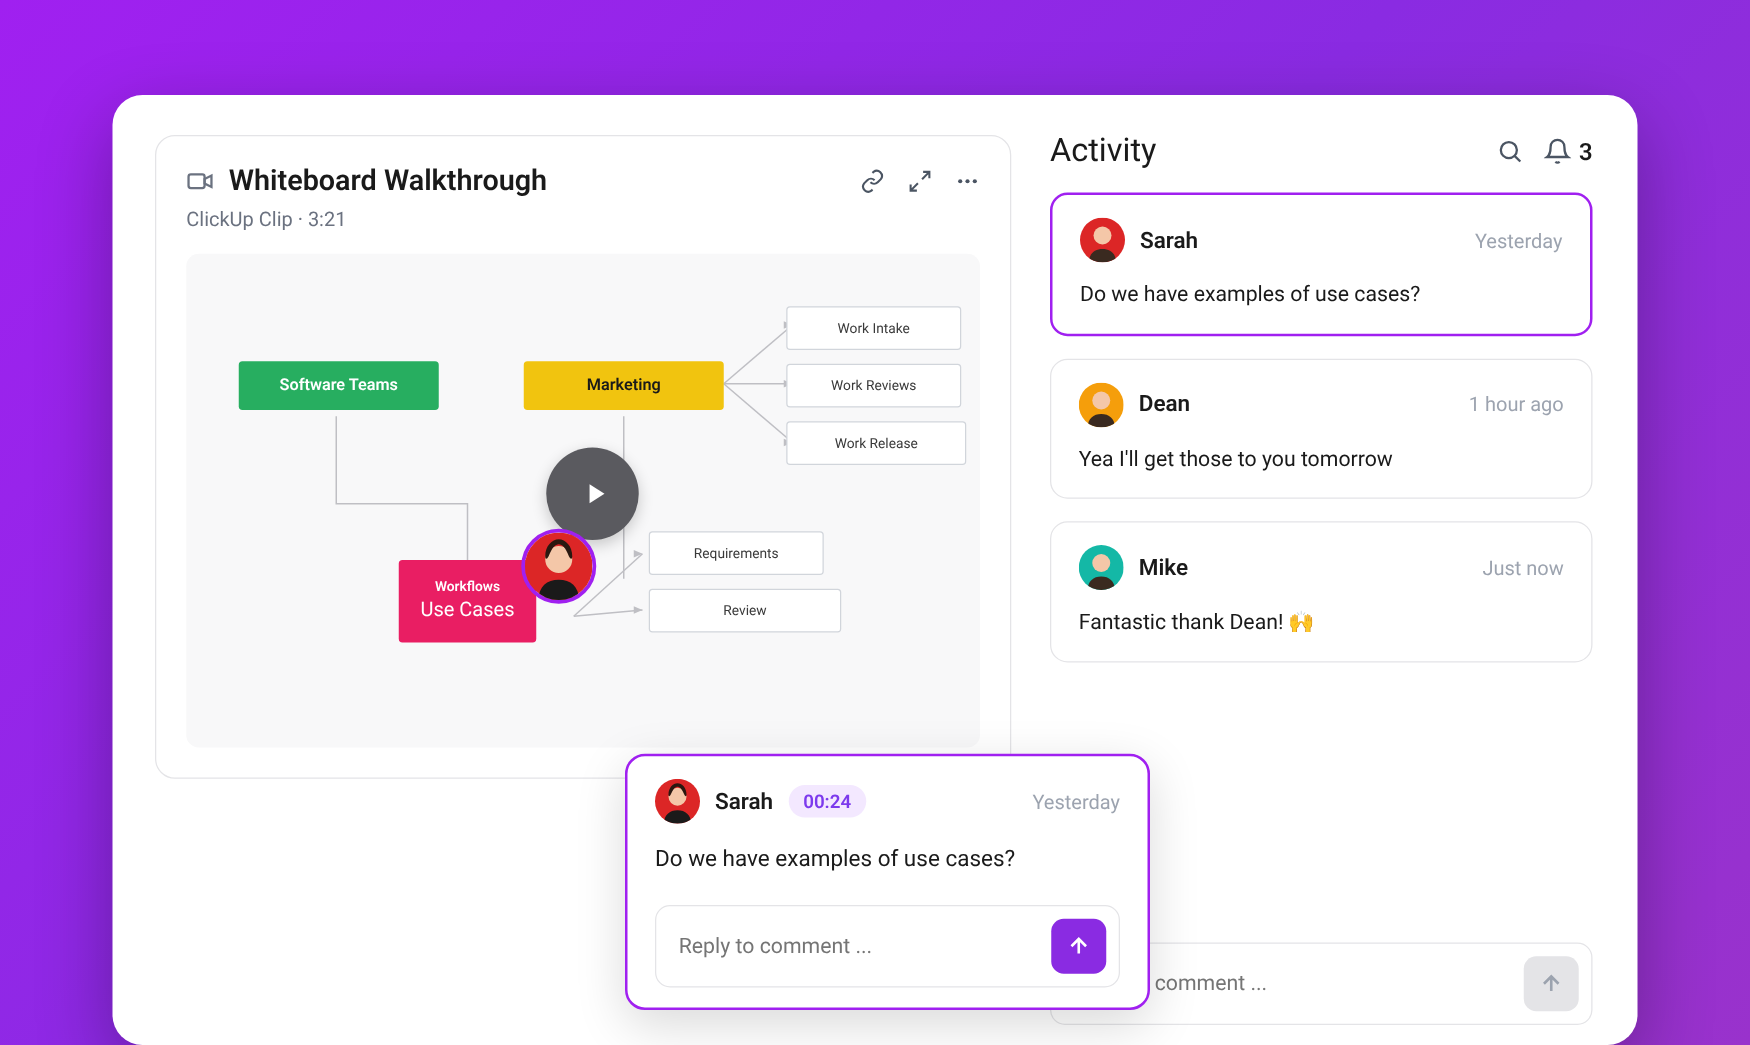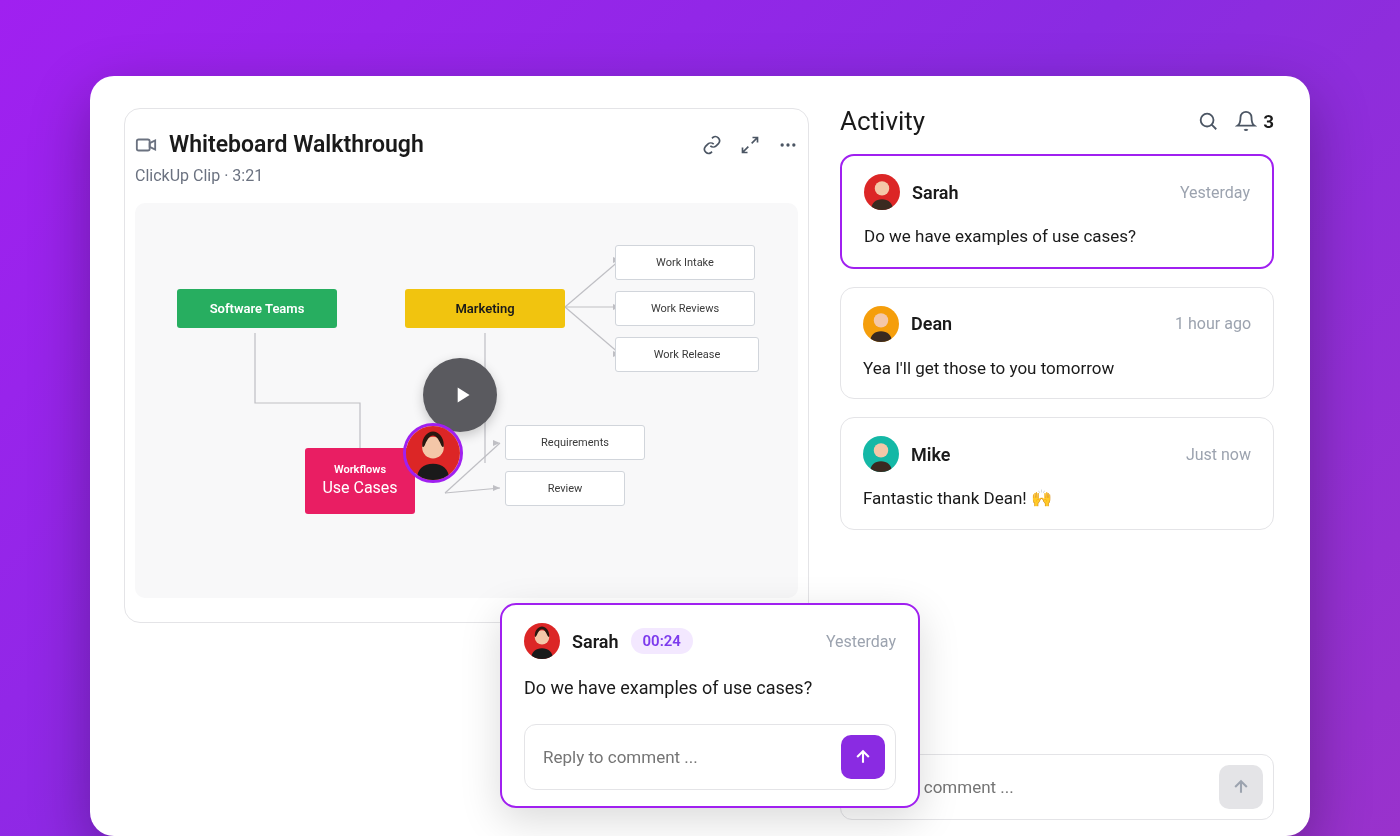--- a/index.html
+++ b/index.html
@@ -1,19 +1,19 @@
 <!DOCTYPE html>
 <html><head>
 <meta charset="utf-8">
 <style>
 *{box-sizing:border-box;margin:0;padding:0;font-family:-apple-system,BlinkMacSystemFont,"Segoe UI",Roboto,sans-serif}
 body{width:1400px;height:836px;background:linear-gradient(135deg,#a020f0 0%,#8a2be2 50%,#9932cc 100%);display:flex;align-items:center;justify-content:center;overflow:hidden}
 .app-window{background:#fff;width:1220px;height:760px;border-radius:24px;box-shadow:0 20px 60px rgba(0,0,0,.3);position:absolute;top:76px;left:90px;display:flex;padding:0}
 .left-pane{width:730px;padding:32px 0 0 34px;position:relative}
-.clip-card{border:1px solid #e4e4e7;border-radius:16px;width:685px;height:515px;padding:22px 10px;position:relative}
+.clip-card{border:1px solid #e4e4e7;border-radius:16px;width:685px;height:515px;padding:22px 24px;position:relative}
 .clip-header{display:flex;align-items:center;gap:12px}
 .clip-title{font-size:23px;font-weight:600;color:#1a1a1a}
 .clip-actions{margin-left:auto;display:flex;gap:18px;align-items:center;color:#6b7280}
 .clip-sub{color:#6b7280;font-size:16px;margin-top:8px}
 .diagram{background:#f8f8f9;border-radius:10px;margin-top:18px;height:395px;position:relative}
 .node{position:absolute;padding:12px 16px;border-radius:3px;font-size:12px;font-weight:600;text-align:center;color:#1a1a1a}
 .node-green{background:#27ae60;color:#fff;left:42px;top:86px;width:160px;font-size:13px}
 .node-yellow{background:#f1c40f;left:270px;top:86px;width:160px;font-size:13px}
 .node-pink{background:#e91e63;color:#fff;left:170px;top:245px;width:110px;padding:14px 8px;font-size:11px;line-height:1.4}
 .node-pink .sub{display:block;font-size:16px;font-weight:400}
@@ -114,21 +114,21 @@
         <div class="node node-green">Software Teams</div>
         <div class="node node-yellow">Marketing</div>
         <div class="node node-pink">
           <span>Workflows</span>
           <span class="sub">Use Cases</span>
         </div>
         <div class="wnode" style="left:480px;top:42px;width:140px">Work Intake</div>
         <div class="wnode" style="left:480px;top:88px;width:140px">Work Reviews</div>
         <div class="wnode" style="left:480px;top:134px;width:144px">Work Release</div>
         <div class="wnode" style="left:370px;top:222px;width:140px">Requirements</div>
-        <div class="wnode" style="left:370px;top:268px;width:120px">Review</div>
+        <div class="wnode" style="left:370px;top:268px;width:154px">Review</div>
 
         <div class="play-btn">
           <svg width="26" height="26" viewBox="0 0 24 24" fill="#fff">
               <path d="M8 5v14l11-7z"></path>
             </svg>
         </div>
         <div class="cursor-avatar">
           <svg class="av" viewBox="0 0 40 40">
               <rect width="40" height="40" fill="#dc2626"></rect>
               <circle cx="20" cy="16" r="8" fill="#f4c7a8"></circle>

